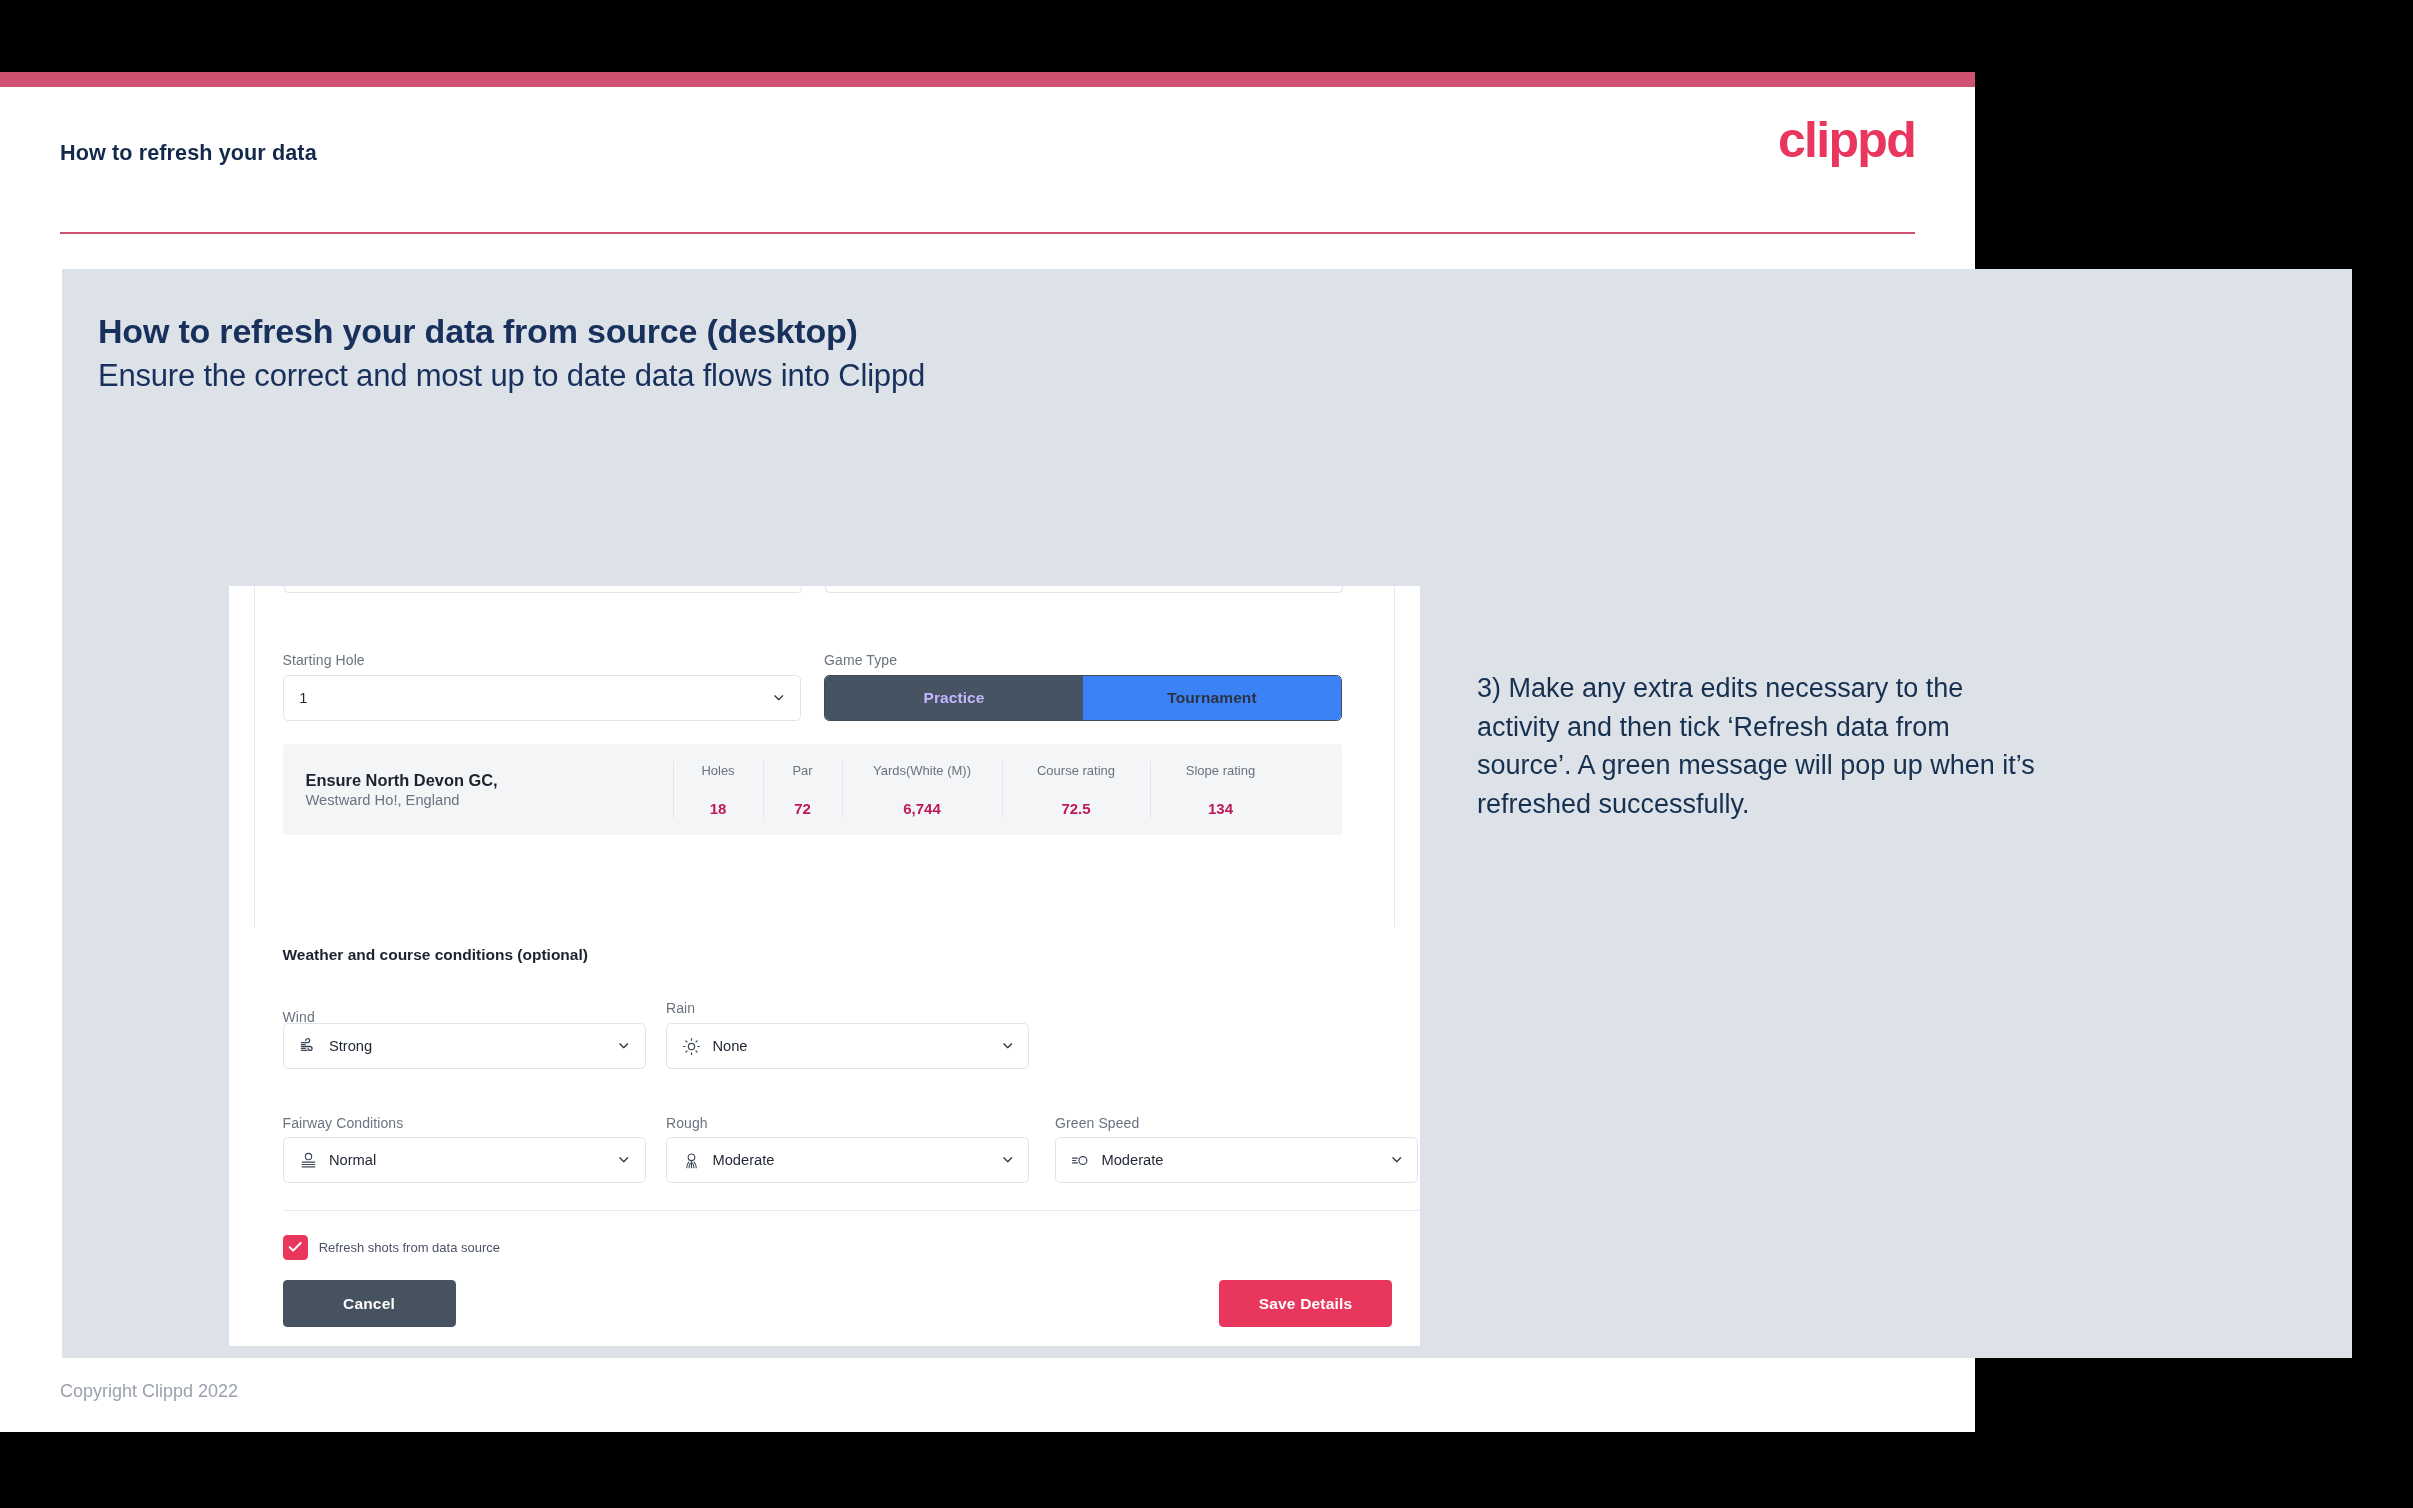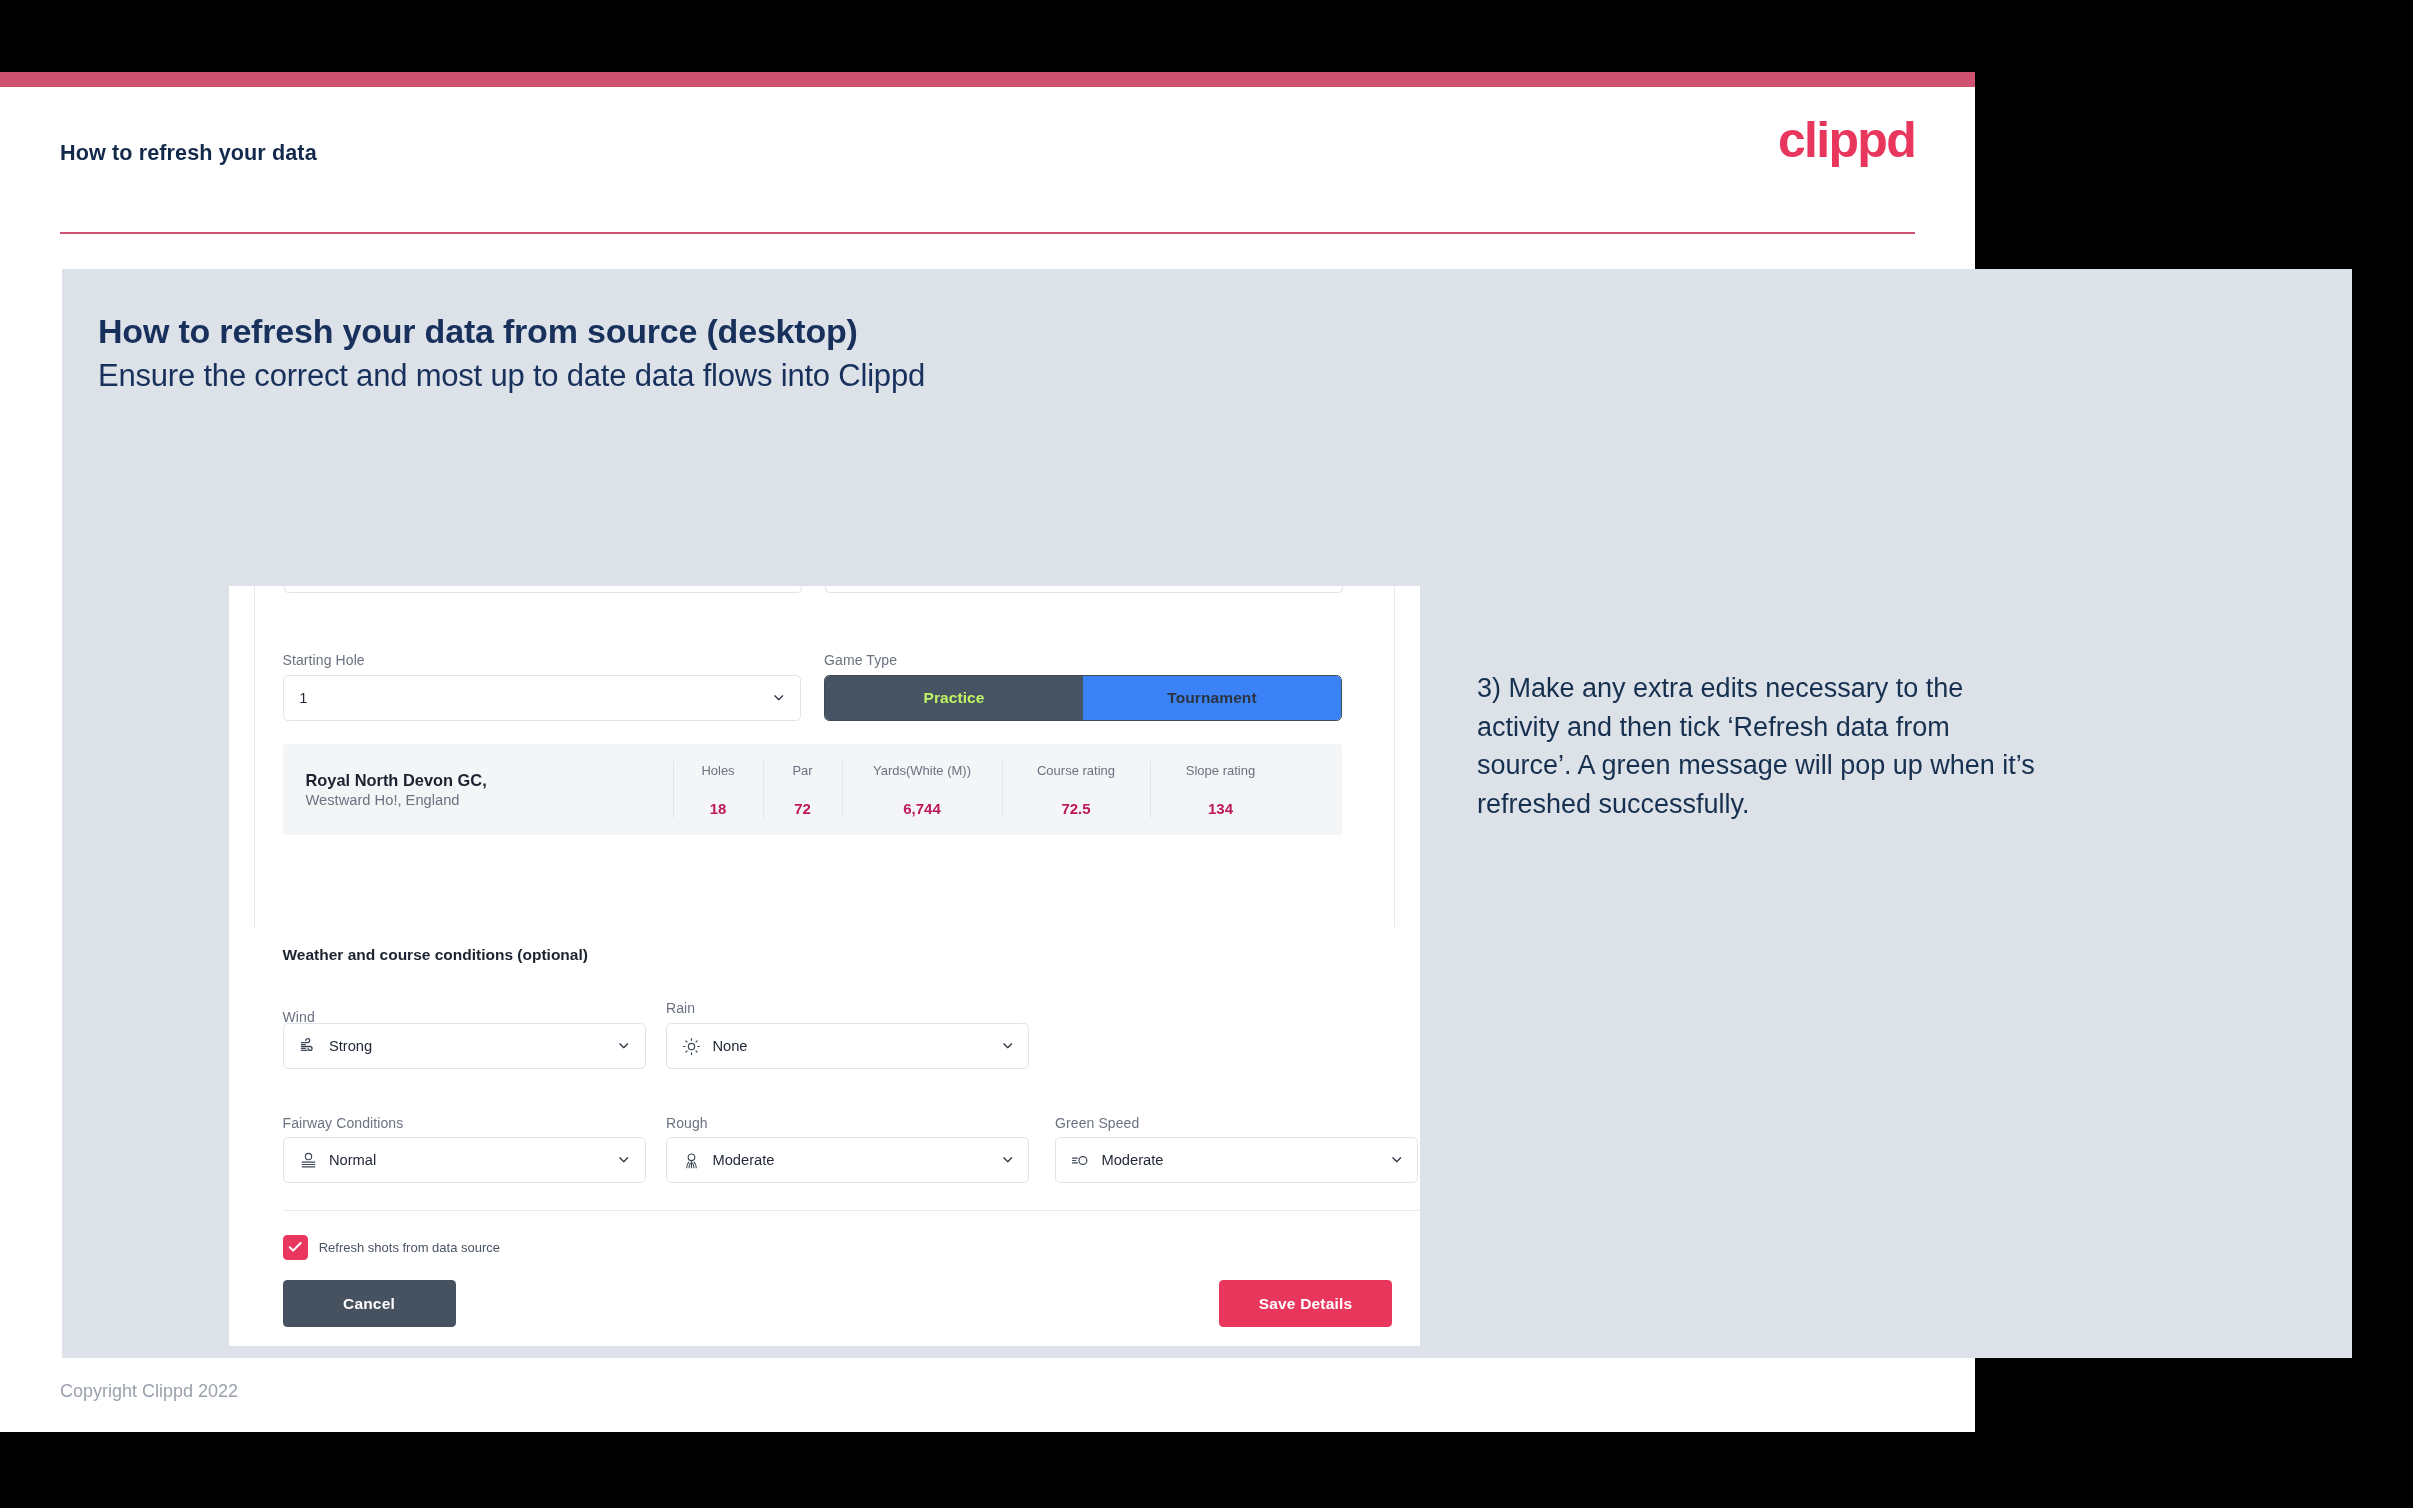--- a/index.html
+++ b/index.html
@@ -179,21 +179,21 @@
     display: flex;
     overflow: hidden;
   }
   .toggle-opt {
     flex: 1 1 50%;
     display: flex; align-items: center; justify-content: center;
     font-size: 15.5px;
     font-weight: bold;
     letter-spacing: 0.1px;
   }
-  .toggle-opt.active { background: #465362; color: #bef264; }
+  .toggle-opt.active { background: #465362; color: #c4b5fd; }
   .toggle-opt.inactive { background: #3b82f6; color: #2b3341; }
 
   
   .course-strip {
     position: absolute;
     left: 28.5px; top: 158px;
     width: 1059px; height: 91px;
     background: #f4f5f7;
     border-radius: 3.5px;
     display: flex;
@@ -338,21 +338,21 @@
         </div>
 
         <div class="field-label" id="game-type-label">Game Type</div>
         <div class="toggle-group">
           <div class="toggle-opt active">Practice</div>
           <div class="toggle-opt inactive">Tournament</div>
         </div>
 
         <div class="course-strip">
           <div class="course-name-block">
-            <div class="course-name">Royal North Devon GC,</div>
+            <div class="course-name">Ensure North Devon GC,</div>
             <div class="course-loc">Westward Ho!, England</div>
           </div>
 
           <div class="stat-cell" style="width:90px;">
             <div class="stat-label">Holes</div>
             <div class="stat-value">18</div>
           </div>
           <div class="stat-cell" style="width:79px;">
             <div class="stat-label">Par</div>
             <div class="stat-value">72</div>

